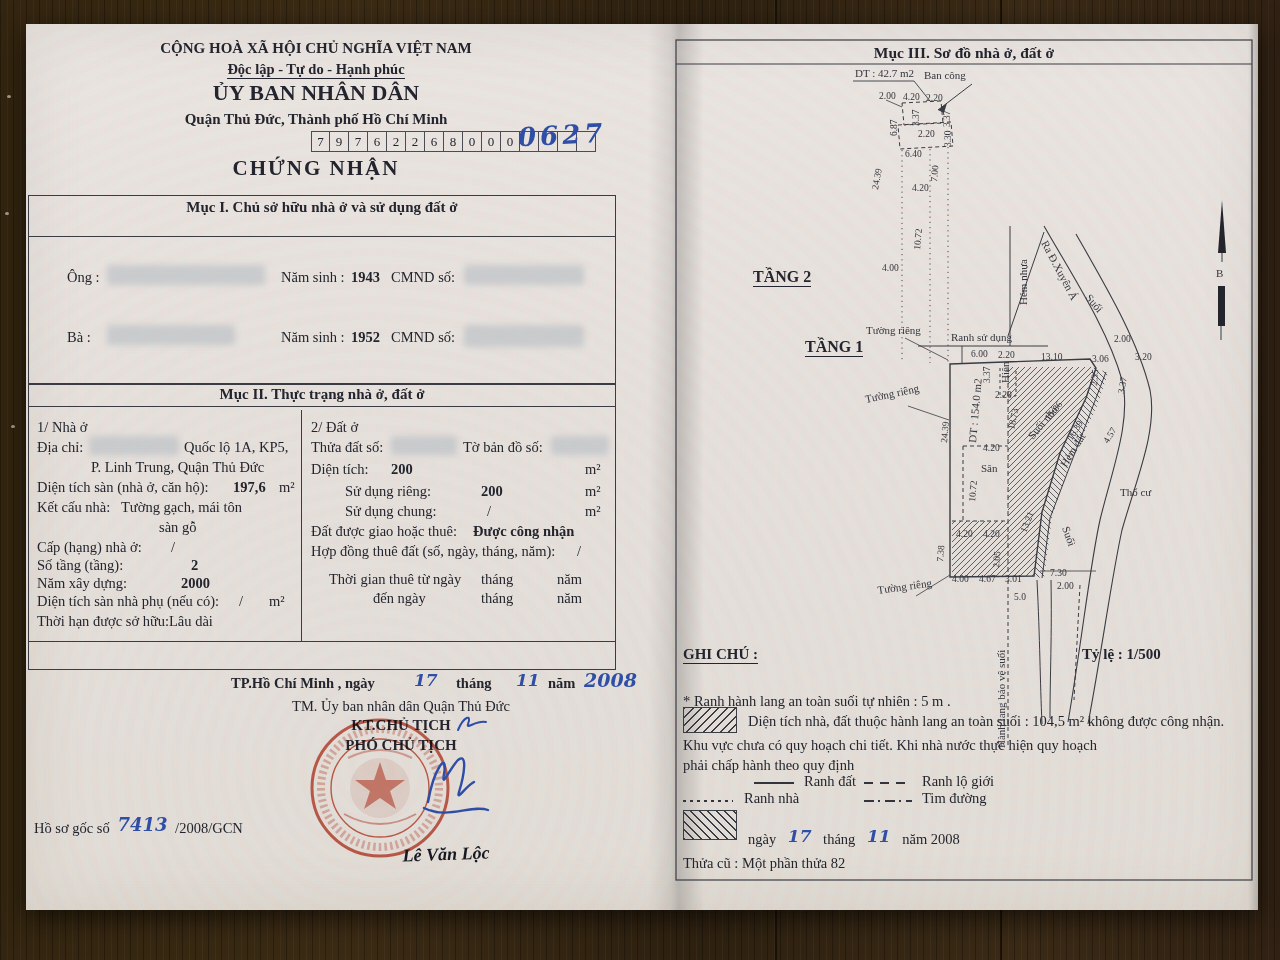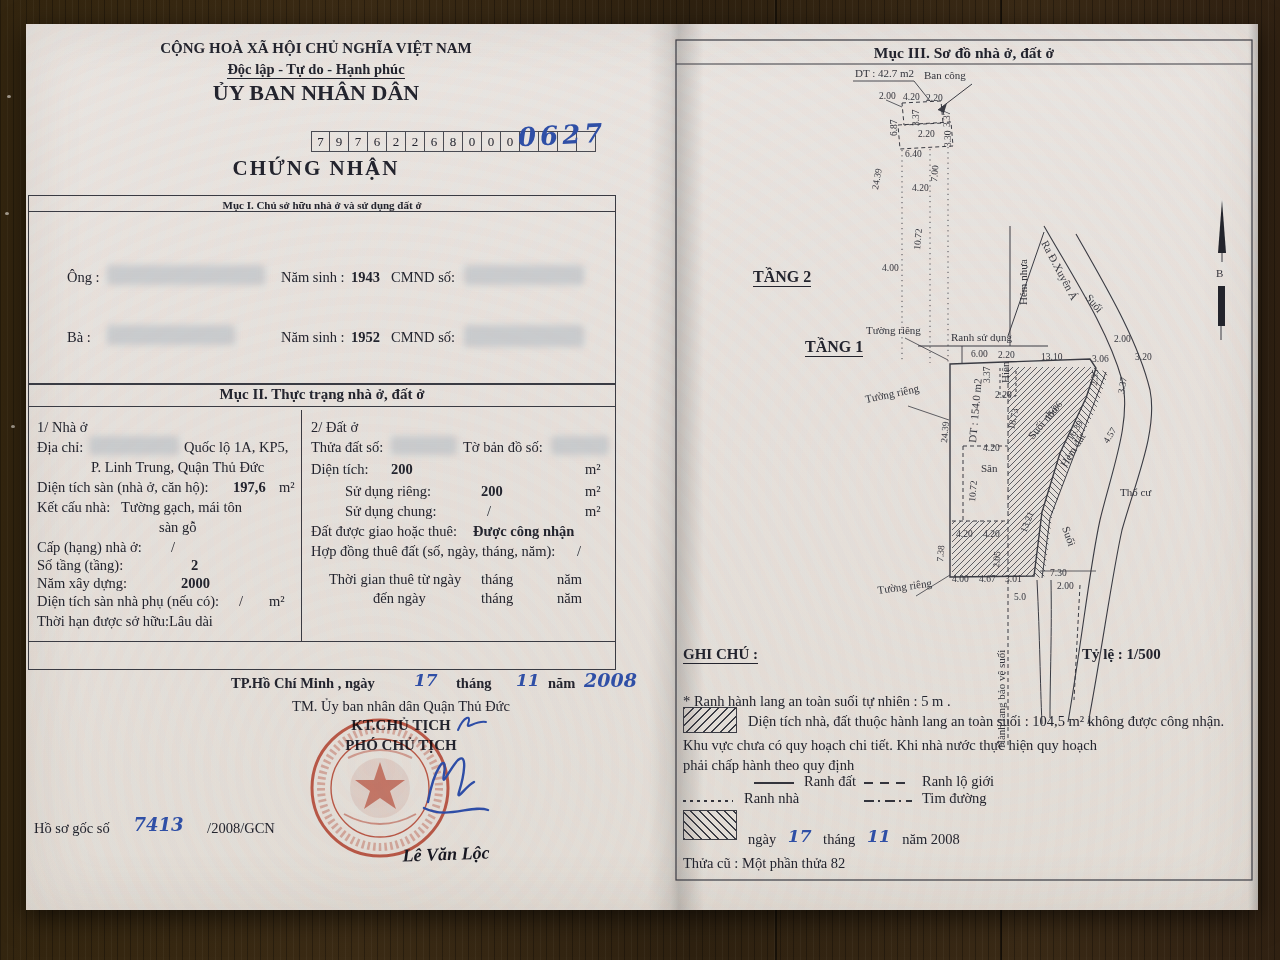--- a/index.html
+++ b/index.html
@@ -57,20 +57,21 @@
 <div class="speck" style="left:5px;top:212px"></div>
 <div class="speck" style="left:11px;top:425px"></div>
 
 <div class="paper">
   <div class="fold"></div>
   <div class="edgeR"></div>
 
   <div class="abs c b ink" style="left:40px;top:16px;width:500px;font-size:15px">CỘNG HOÀ XÃ HỘI CHỦ NGHĨA VIỆT NAM</div>
   <div class="abs c ink" style="left:40px;top:37px;width:500px;font-size:14.5px"><span class="b u">Độc lập - Tự do - Hạnh phúc</span></div>
   <div class="abs c b ink" style="left:40px;top:56px;width:500px;font-size:22px">ỦY BAN NHÂN DÂN</div>
+  <div class="abs c b ink" style="left:40px;top:87px;width:500px;font-size:15px">Quận Thủ Đức, Thành phố Hồ Chí Minh</div>
 
   <div class="abs cellrow" style="left:285px;top:107px">
       <div class="cell">7</div>
       <div class="cell">9</div>
       <div class="cell">7</div>
       <div class="cell">6</div>
       <div class="cell">2</div>
       <div class="cell">2</div>
       <div class="cell">6</div>
       <div class="cell">8</div>
@@ -80,21 +81,21 @@
       <div class="cell"></div>
       <div class="cell"></div>
       <div class="cell"></div>
       <div class="cell"></div>
     </div>
   <div class="abs hw" style="left:492px;top:96px;font-size:26px;letter-spacing:4px;transform:rotate(-3deg)">0627</div>
 
   <div class="abs c b ink" style="left:40px;top:132px;width:500px;font-size:21px;letter-spacing:2px">CHỨNG NHẬN</div>
 
   <div class="box" style="left:2px;top:171px;width:586px;height:188px">
-    <div class="abs c b ink" style="left:0;top:3px;width:100%;font-size:11px;border-bottom:1.4px solid #3a3b43;padding-bottom:0">Mục I. Chủ sở hữu nhà ở và sử dụng đất ở</div>
+    <div class="abs c b ink" style="left:0;top:3px;width:100%;font-size:15px;border-bottom:1.4px solid #3a3b43;padding-bottom:20px">Mục I. Chủ sở hữu nhà ở và sử dụng đất ở</div>
     <div class="row t14 ink" style="left:0;top:72px;width:100%">
       <span class="at" style="left:38px">Ông :</span>
       <span class="redact" style="left:78px;top:-3px;width:158px;height:20px"></span>
       <span class="at" style="left:252px">Năm sinh :</span>
       <span class="at b" style="left:322px">1943</span>
       <span class="at" style="left:362px">CMND số:</span>
       <span class="redact" style="left:435px;top:-3px;width:120px;height:20px"></span>
     </div>
     <div class="row t14 ink" style="left:0;top:132px;width:100%">
       <span class="at" style="left:38px">Bà :</span>
@@ -226,21 +227,21 @@
   <svg class="abs" style="left:428px;top:688px" width="40" height="24" viewBox="0 0 40 24">
     <path d="M4,18 C10,4 18,2 14,12 C12,18 22,8 32,10" fill="none" stroke="#2e4da6" stroke-width="2" stroke-linecap="round"></path>
   </svg>
   <svg class="abs" style="left:388px;top:716px" width="96" height="90" viewBox="0 0 96 90">
     <path d="M14,62 C20,28 34,10 30,34 C27,50 36,28 44,20 C54,12 50,36 45,52 C42,62 52,46 60,42 M10,68 C34,80 58,64 74,70" fill="none" stroke="#2e4da6" stroke-width="2.4" stroke-linecap="round"></path>
   </svg>
   <div class="abs b" style="left:330px;top:820px;width:180px;text-align:center;font-style:italic;font-size:18px;color:#181822;transform:rotate(-2deg)">Lê Văn Lộc</div>
 
   <div class="row t14 ink" style="left:8px;top:792px">
     <span>Hồ sơ gốc số</span>
-    <span class="hw" style="font-size:18px;margin:0 20px;position:relative;top:-2px">7413</span>
+    <span class="hw" style="font-size:18px;margin:0 4px;position:relative;top:-2px">7413</span>
     <span>/2008/GCN</span>
   </div>
 
   <div class="abs c b ink" style="left:650px;top:20px;width:576px;font-size:15.5px">Mục III. Sơ đồ nhà ở, đất ở</div>
   <div class="abs b ink" style="left:727px;top:244px;font-size:16px"><span class="u">TẦNG 2</span></div>
   <div class="abs b ink" style="left:779px;top:314px;font-size:16px"><span class="u">TẦNG 1</span></div>
   <div class="abs b ink" style="left:1056px;top:622px;font-size:15px">Tỷ lệ : 1/500</div>
 
   <div class="abs b ink" style="left:657px;top:622px;font-size:15px"><span class="u">GHI CHÚ :</span></div>
   <div class="abs t14 ink" style="left:657px;top:668px">* Ranh hành lang an toàn suối tự nhiên : 5 m .</div>

